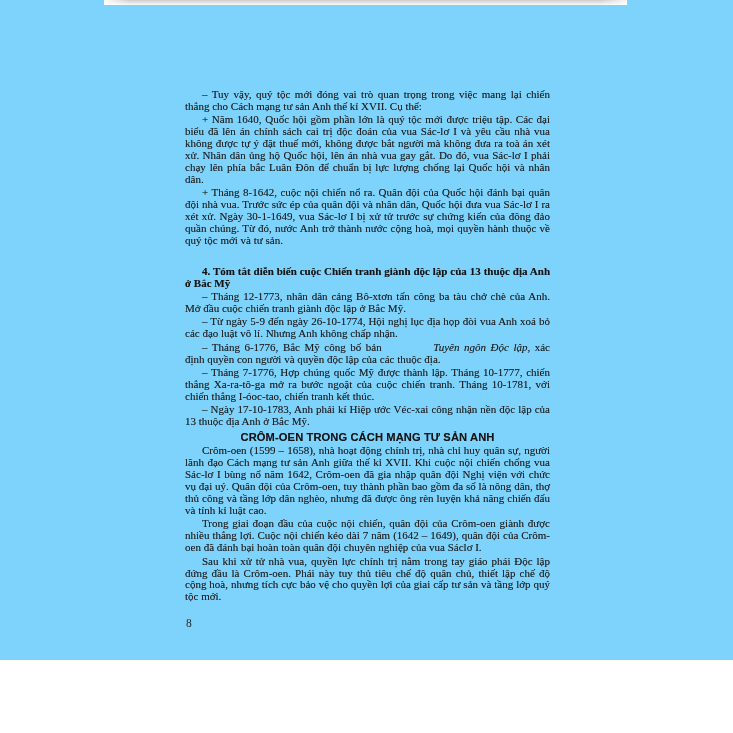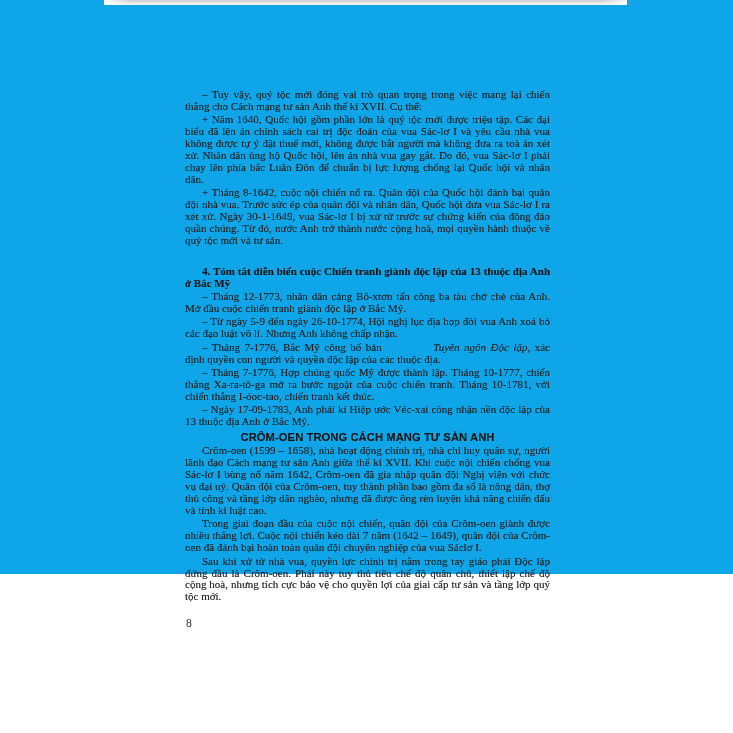--- a/index.html
+++ b/index.html
@@ -6,22 +6,22 @@
     margin: 0;
     padding: 0;
     background: #ffffff;
     width: 733px;
     height: 733px;
     overflow: hidden;
   }
   .canvas {
     position: relative;
     width: 733px;
-    height: 574px;
-    background: #0ea5e9;
+    height: 660px;
+    background: #7dd3fc;
   }
   
   .top-edge {
     position: absolute;
     left: 104px;
     top: 0;
     width: 523px;
     height: 5px;
     background:
       linear-gradient(to right, rgba(255,255,255,0.95), rgba(255,255,255,0) 5%, rgba(255,255,255,0) 95%, rgba(255,255,255,0.85)),
@@ -80,23 +80,23 @@
   <div class="text-block">
 
     <p class="first">– Tuy vậy, quý tộc mới đóng vai trò quan trọng trong việc mang lại chiến thắng cho Cách mạng tư sản Anh thế kỉ XVII. Cụ thể:</p>
     <p>+ Năm 1640, Quốc hội gồm phần lớn là quý tộc mới được triệu tập. Các đại biểu đã lên án chính sách cai trị độc đoán của vua Sác-lơ I và yêu cầu nhà vua không được tự ý đặt thuế mới, không được bắt người mà không đưa ra toà án xét xử. Nhân dân ủng hộ Quốc hội, lên án nhà vua gay gắt. Do đó, vua Sác-lơ I phải chạy lên phía bắc Luân Đôn để chuẩn bị lực lượng chống lại Quốc hội và nhân dân.</p>
     <p>+ Tháng 8-1642, cuộc nội chiến nổ ra. Quân đội của Quốc hội đánh bại quân đội nhà vua. Trước sức ép của quân đội và nhân dân, Quốc hội đưa vua Sác-lơ I ra xét xử. Ngày 30-1-1649, vua Sác-lơ I bị xử tử trước sự chứng kiến của đông đảo quần chúng. Từ đó, nước Anh trở thành nước cộng hoà, mọi quyền hành thuộc về quý tộc mới và tư sản.</p>
 
     <p class="h-bold heading">4. Tóm tắt diễn biến cuộc Chiến tranh giành độc lập của 13 thuộc địa Anh ở Bắc Mỹ</p>
 
     <p>– Tháng 12-1773, nhân dân cảng Bô-xtơn tấn công ba tàu chở chè của Anh. Mở đầu cuộc chiến tranh giành độc lập ở Bắc Mỹ.</p>
     <p>– Từ ngày 5-9 đến ngày 26-10-1774, Hội nghị lục địa họp đòi vua Anh xoá bỏ các đạo luật vô lí. Nhưng Anh không chấp nhận.</p>
-    <p><span>– Tháng 7-1776, Bắc Mỹ công bố bản </span><i>Tuyên ngôn Độc lập</i><span>, xác định quyền con người và quyền độc lập của các thuộc địa.</span></p>
+    <p><span>– Tháng 6-1776, Bắc Mỹ công bố bản </span><i>Tuyên ngôn Độc lập</i><span>, xác định quyền con người và quyền độc lập của các thuộc địa.</span></p>
     <p>– Tháng 7-1776, Hợp chúng quốc Mỹ được thành lập. Tháng 10-1777, chiến thắng Xa-ra-tô-ga mở ra bước ngoặt của cuộc chiến tranh. Tháng 10-1781, với chiến thắng I-óoc-tao, chiến tranh kết thúc.</p>
-    <p>– Ngày 17-09-1783, Anh phải kí Hiệp ước Véc-xai công nhận nền độc lập của 13 thuộc địa Anh ở Bắc Mỹ.</p>
+    <p>– Ngày 17-10-1783, Anh phải kí Hiệp ước Véc-xai công nhận nền độc lập của 13 thuộc địa Anh ở Bắc Mỹ.</p>
 
 
     <div class="ref-title">CRÔM-OEN TRONG CÁCH MẠNG TƯ SẢN ANH</div>
 
     <p>Crôm-oen (1599 – 1658), nhà hoạt động chính trị, nhà chỉ huy quân sự, người lãnh đạo Cách mạng tư sản Anh giữa thế kỉ XVII. Khi cuộc nội chiến chống vua Sác-lơ I bùng nổ năm 1642, Crôm-oen đã gia nhập quân đội Nghị viện với chức vụ đại uý. Quân đội của Crôm-oen, tuy thành phần bao gồm đa số là nông dân, thợ thủ công và tầng lớp dân nghèo, nhưng đã được ông rèn luyện khả năng chiến đấu và tính kỉ luật cao.</p>
     <p>Trong giai đoạn đầu của cuộc nội chiến, quân đội của Crôm-oen giành được nhiều thắng lợi. Cuộc nội chiến kéo dài 7 năm (1642 – 1649), quân đội của Crôm-oen đã đánh bại hoàn toàn quân đội chuyên nghiệp của vua Sáclơ I.</p>
     <p>Sau khi xử tử nhà vua, quyền lực chính trị nằm trong tay giáo phái Độc lập đứng đầu là Crôm-oen. Phái này tuy thủ tiêu chế độ quân chủ, thiết lập chế độ cộng hoà, nhưng tích cực bảo vệ cho quyền lợi của giai cấp tư sản và tầng lớp quý tộc mới.</p>
 
   </div>
 

